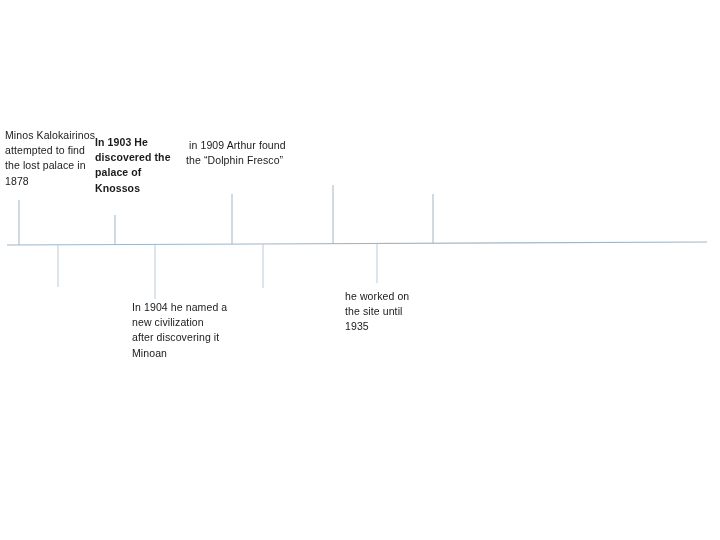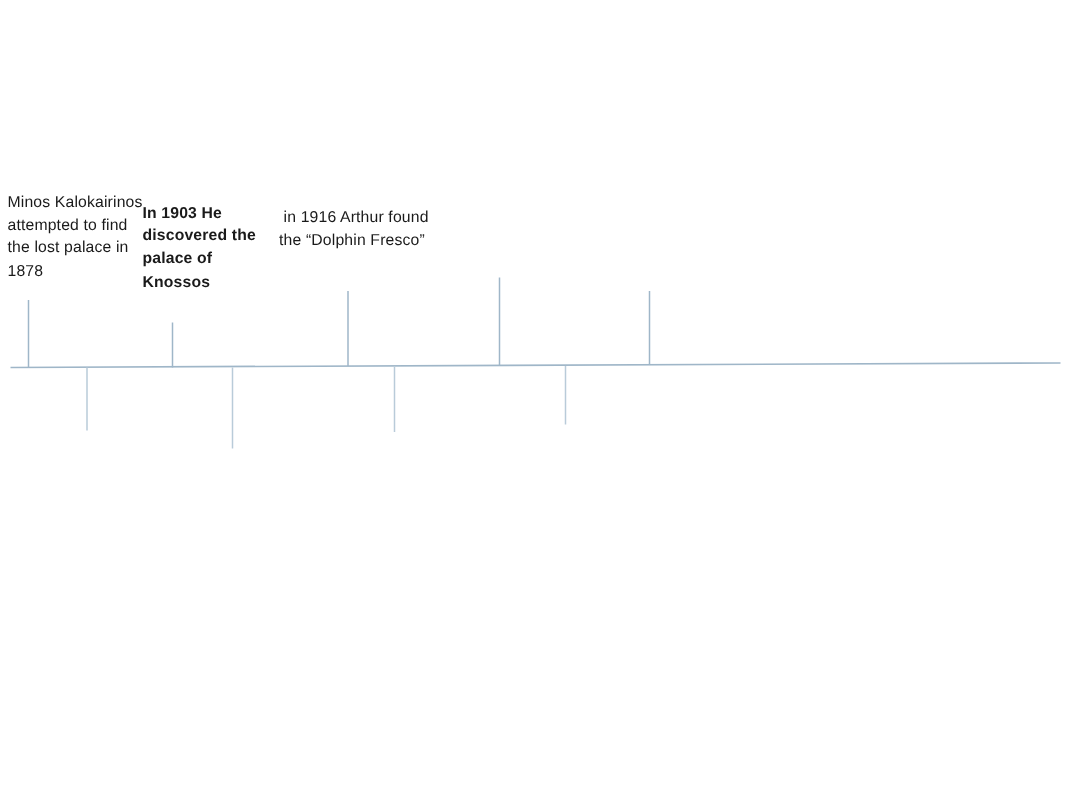--- a/index.html
+++ b/index.html
@@ -64,20 +64,22 @@
     <line x1="155" y1="241" x2="155" y2="295" stroke="#b9cbd9" stroke-width="1"></line>
     <line x1="263" y1="240" x2="263" y2="284" stroke="#b9cbd9" stroke-width="1"></line>
     <line x1="377" y1="240" x2="377" y2="279" stroke="#b9cbd9" stroke-width="1"></line>
   </svg>
 
   <div class="event-label above" style="left:5px; top:124px; width:90px;">Minos Kalokairinos attempted to find the lost palace in 1878</div>
 
 
   <div class="event-label above" style="left:95px; top:131px; width:90px;font-weight:bold;">In 1903 He discovered the palace of Knossos</div>
 
+  <div class="event-label below" style="left:132px; top:296px; width:96px;">In 1904 he named a new civilization after discovering it Minoan</div>
 
-  <div class="event-label above" style="left:186px; top:134px; width:100px;"> in 1916 Arthur found the “Dolphin Fresco”</div>
+  <div class="event-label above" style="left:186px; top:134px; width:100px;"> in 1909 Arthur found the “Dolphin Fresco”</div>
 
 
 
+  <div class="event-label below" style="left:345px; top:285px; width:70px;">he worked on the site until 1935</div>
 
 
 </div>
 
 </body></html>

